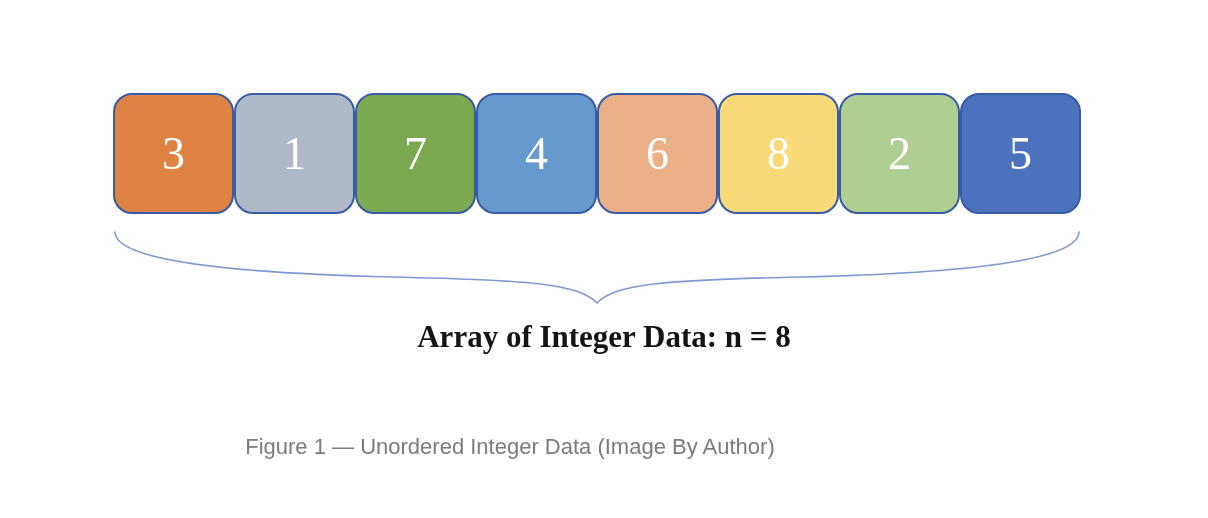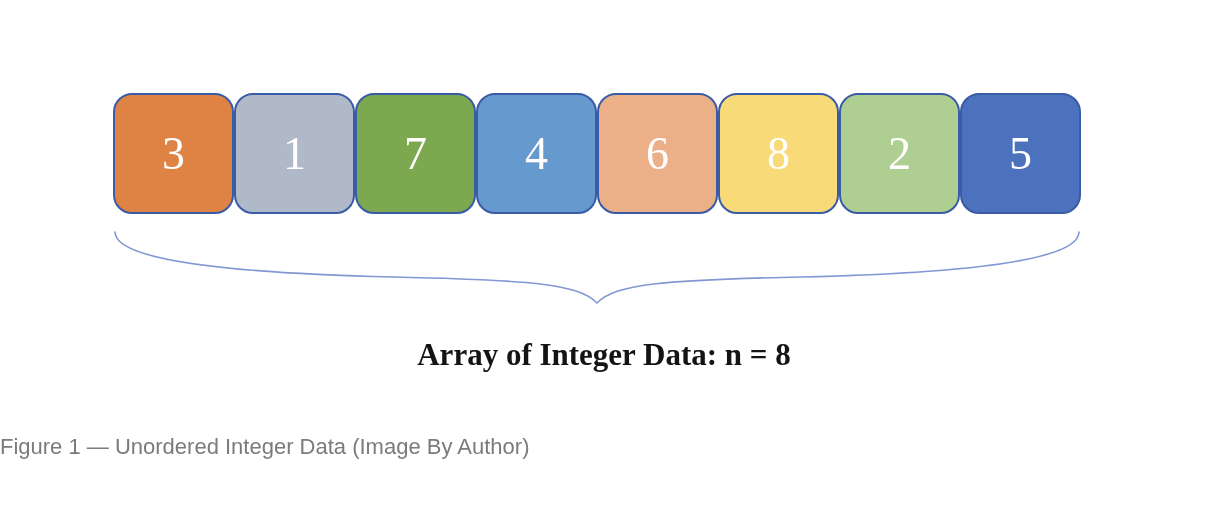--- a/index.html
+++ b/index.html
@@ -39,34 +39,35 @@
     position: absolute;
     left: 113px;
     top: 229px;
     width: 968px;
     height: 78px;
     color: #8298D2;
   }
   .array-label {
     position: absolute;
     left: 0;
-    top: 334px;
+    top: 316px;
     width: 1208px;
     text-align: center;
     font-family: "Liberation Serif", serif;
     font-size: 31px;
     font-weight: 600;
     color: #141414;
     line-height: 42px;
   }
   .figure-caption {
     position: absolute;
     left: 0;
     top: 432px;
     width: 1020px;
+    text-align: center;
     font-family: "Liberation Sans", sans-serif;
     font-size: 22px;
     color: #7b7b7b;
     line-height: 30px;
   }
 </style>
 </head>
 <body>
 
 <div class="canvas">

